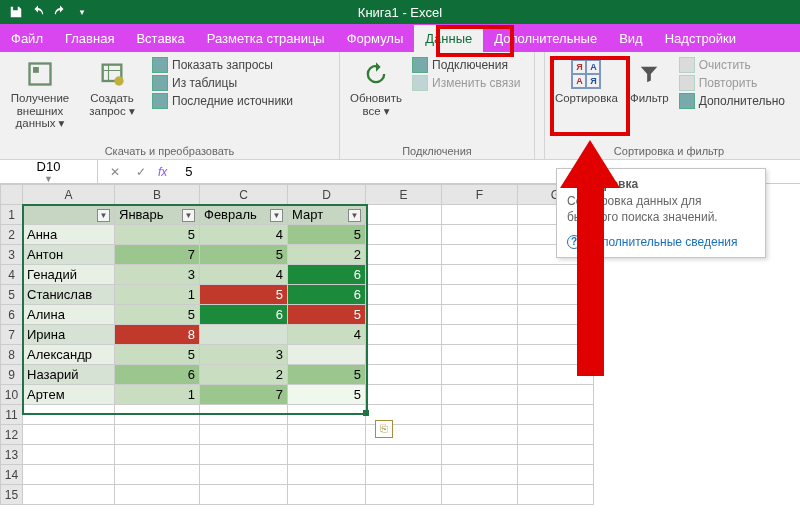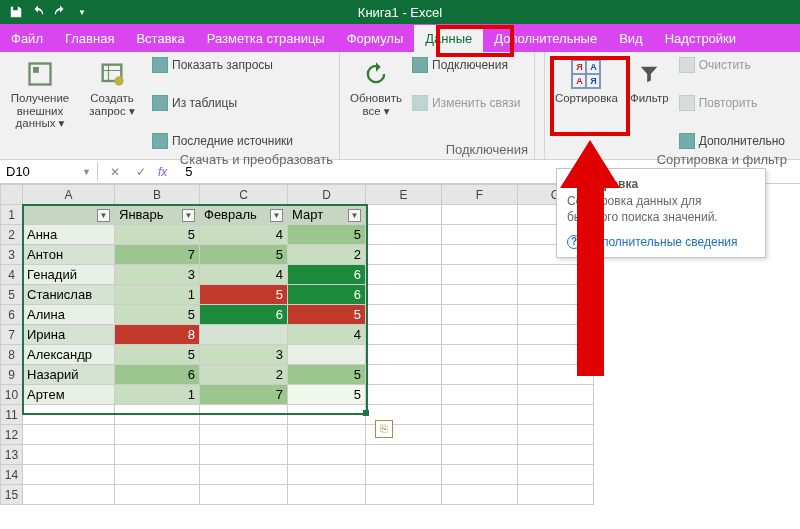--- a/index.html
+++ b/index.html
@@ -13,34 +13,34 @@
   .app-title { position: absolute; left: 50%; transform: translateX(-50%); color: #fff; font-size: 13px; }
   
   
   .tabs { background: #d946ef; height: 28px; display: flex; align-items: center; }
   .tab { color: #fff; padding: 6px 11px; cursor: pointer; font-size: 13px; }
   .tab.active { background: #f1f1f1; color: #0f6e38; }
   
   
   .ribbon { background: #f1f1f1; height: 108px; border-bottom: 1px solid #d4d4d4; display: flex; position: relative; }
   .group { border-right: 1px solid #d4d4d4; display: flex; flex-direction: column; padding: 4px 6px 0; }
-  .group-label { font-size: 13px; color: #666; text-align: right; padding: 2px 0; margin-top: auto; }
+  .group-label { font-size: 11px; color: #666; text-align: center; padding: 2px 0; margin-top: auto; }
   .group-body { flex: 1; display: flex; align-items: flex-start; gap: 4px; }
   .big-btn { display: flex; flex-direction: column; align-items: center; justify-content: center; width: 68px; cursor: pointer; padding: 2px; }
   .big-btn .icon-box { width: 32px; height: 32px; margin-bottom: 2px; display:flex; align-items:center; justify-content:center; }
   .big-btn span { font-size: 11.5px; text-align: center; line-height: 1.1; color:#444;}
-  .small-list { display: flex; flex-direction: column; gap: 20px; }
+  .small-list { display: flex; flex-direction: column; gap: 0; }
   .small-btn { display: flex; align-items: center; gap: 4px; cursor: pointer; padding: 1px 2px; font-size: 12px; color:#444;}
   .small-btn .mini-icon { width: 16px; height: 16px; background: #7aa; border:1px solid #5a8; }
   .disabled { color:#9a9a9a; }
   .disabled .mini-icon { opacity:0.4; }
   
   
   .formula-row { height: 24px; border-bottom: 1px solid #ccc; display:flex; align-items:center; background:#fff;}
-  .name-box { width: 98px; border-right:1px solid #ccc; padding: 2px 6px; font-size:13px; display:flex; align-items:center; justify-content:space-between;}
+  .name-box { width: 98px; border-right:1px solid #ccc; padding: 2px 6px; font-size:13px; display:flex; align-items:center; justify-content:space-between;flex-direction:column;}
   .name-box .dd { color:#888; font-size:9px;}
   .fx-area { display:flex; align-items:center; gap:8px; padding-left:8px;}
   .fx-btn { color:#888; cursor:pointer; width:18px; text-align:center;}
   .fx-label { font-style: italic; color:#8b5cf6; }
   .formula-val { padding-left:10px; font-size:13px;}
   
   
   .grid-wrap { position: relative; }
   table.sheet { border-collapse: collapse; }
   .colhdr th { background:#e6e6e6; border:1px solid #ccc; font-weight:normal; font-size:12px; color:#444; height:20px; }

